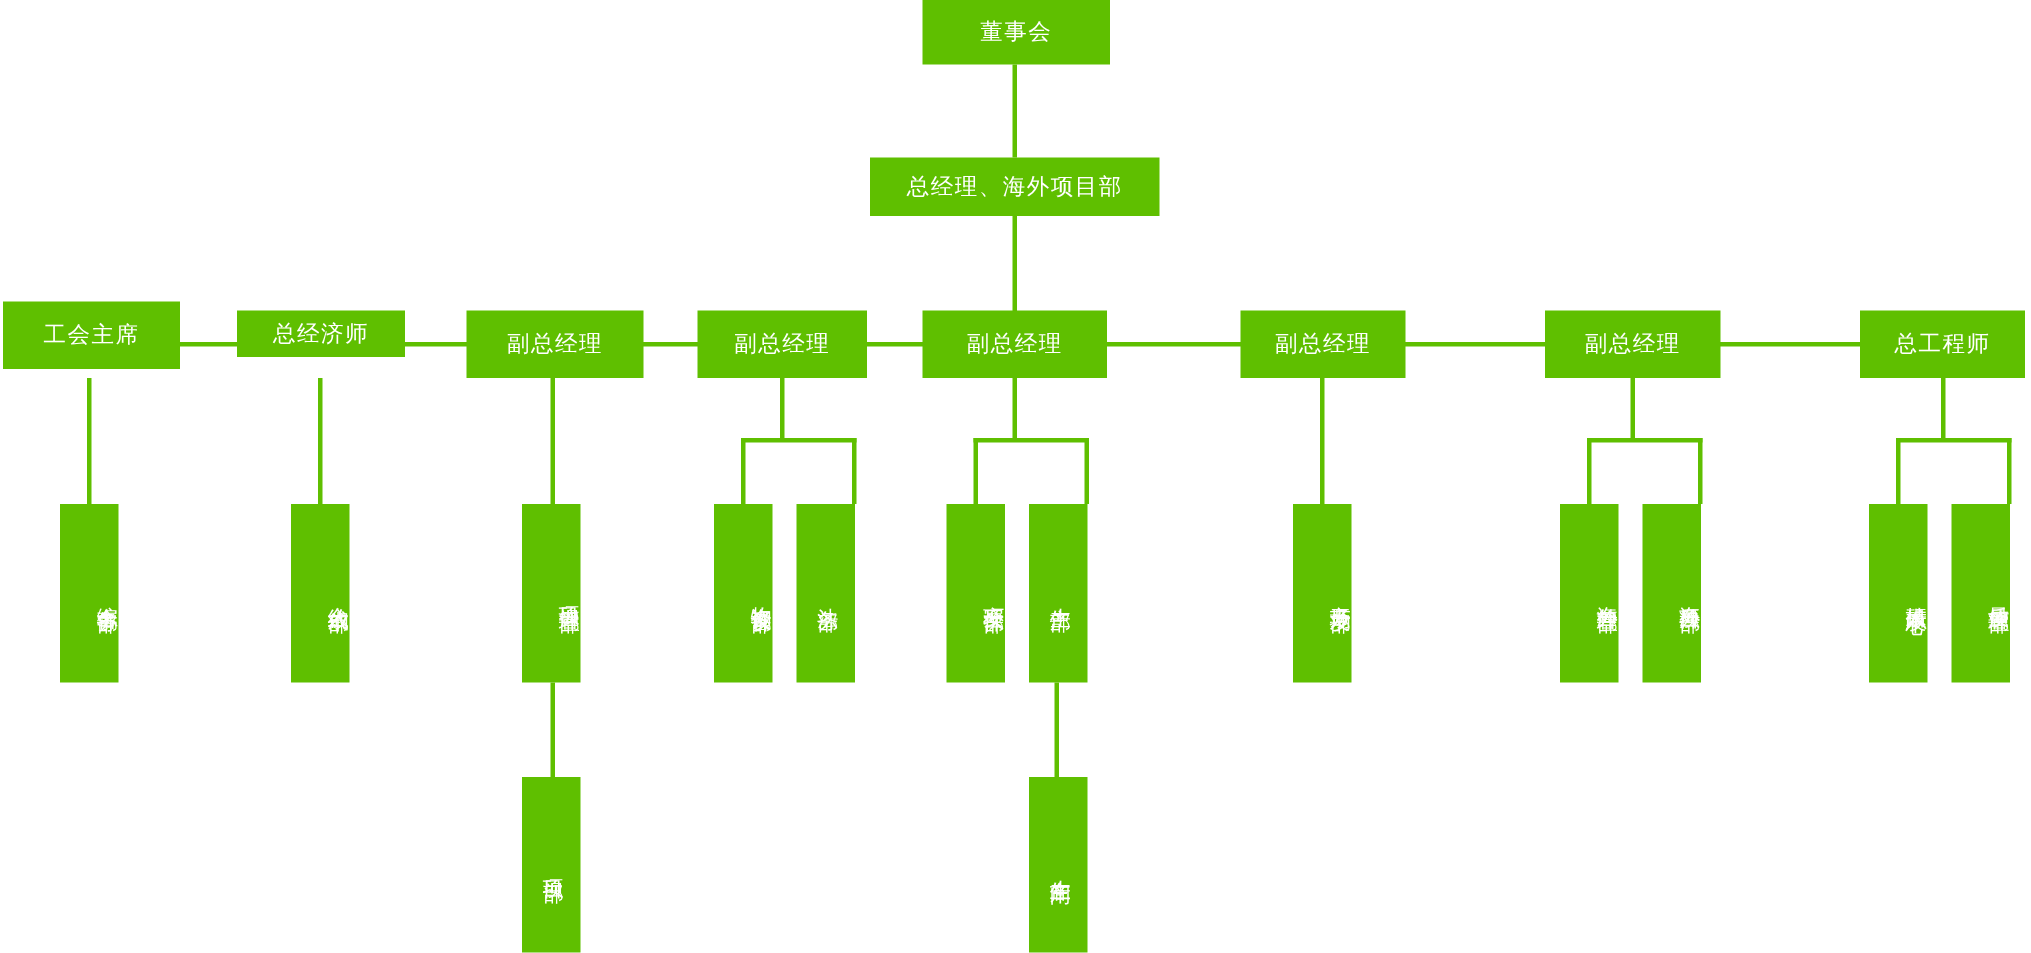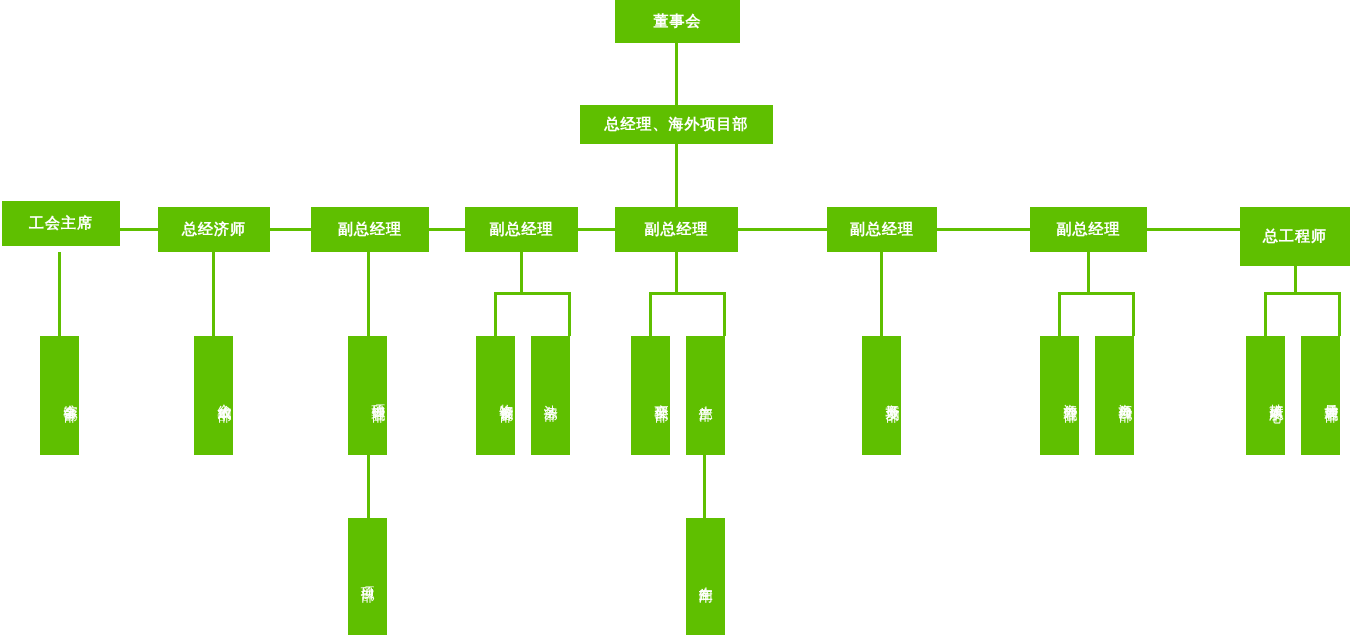--- a/index.html
+++ b/index.html
@@ -20,21 +20,20 @@
     display:flex;
     align-items:center;
     justify-content:center;
     text-align:center;
     line-height:1.25;
   }
   .node.horiz{
     font-size:15px;
     letter-spacing:1px;
     padding:0 6px;
-    font-weight:bold;
   }
   .node.vert{
     font-size:14px;
     letter-spacing:1px;
     writing-mode:vertical-rl;
     text-orientation:upright;
     padding:14px 0;
     align-items:flex-start;
     justify-content:center;
   }
@@ -57,33 +56,33 @@
   <div class="conn" style="left:675px;top:43px;width:3px;height:62px;"></div>
 
   <div class="node horiz" style="left:580px;top:105px;width:193px;height:39px;">总经理、海外项目部</div>
 
   <div class="conn" style="left:675px;top:144px;width:3px;height:85px;"></div>
 
   <div class="conn" style="left:2px;top:228px;width:1348px;height:3px;"></div>
 
   <div class="node horiz" style="left:2px;top:201px;width:118px;height:45px;">工会主席</div>
 
-  <div class="node horiz" style="left:158px;top:207px;width:112px;height:45px;">总经济师</div>
+  <div class="node horiz" style="left:158px;top:207px;width:112px;height:31px;">总经济师</div>
 
   <div class="node horiz" style="left:311px;top:207px;width:118px;height:45px;">副总经理</div>
 
   <div class="node horiz" style="left:465px;top:207px;width:113px;height:45px;">副总经理</div>
 
   <div class="node horiz" style="left:615px;top:207px;width:123px;height:45px;">副总经理</div>
 
   <div class="node horiz" style="left:827px;top:207px;width:110px;height:45px;">副总经理</div>
 
   <div class="node horiz" style="left:1030px;top:207px;width:117px;height:45px;">副总经理</div>
 
-  <div class="node horiz" style="left:1240px;top:207px;width:110px;height:59px;">总工程师</div>
+  <div class="node horiz" style="left:1240px;top:207px;width:110px;height:45px;">总工程师</div>
 
   <div class="conn" style="left:58px;top:252px;width:3px;height:84px;"></div>
 
   <div class="conn" style="left:212px;top:252px;width:3px;height:84px;"></div>
 
   <div class="conn" style="left:367px;top:252px;width:3px;height:84px;"></div>
 
   <div class="conn" style="left:520px;top:252px;width:3px;height:42px;"></div>
   <div class="conn" style="left:494px;top:292px;width:77px;height:3px;"></div>
   <div class="conn" style="left:494px;top:292px;width:3px;height:44px;"></div>

